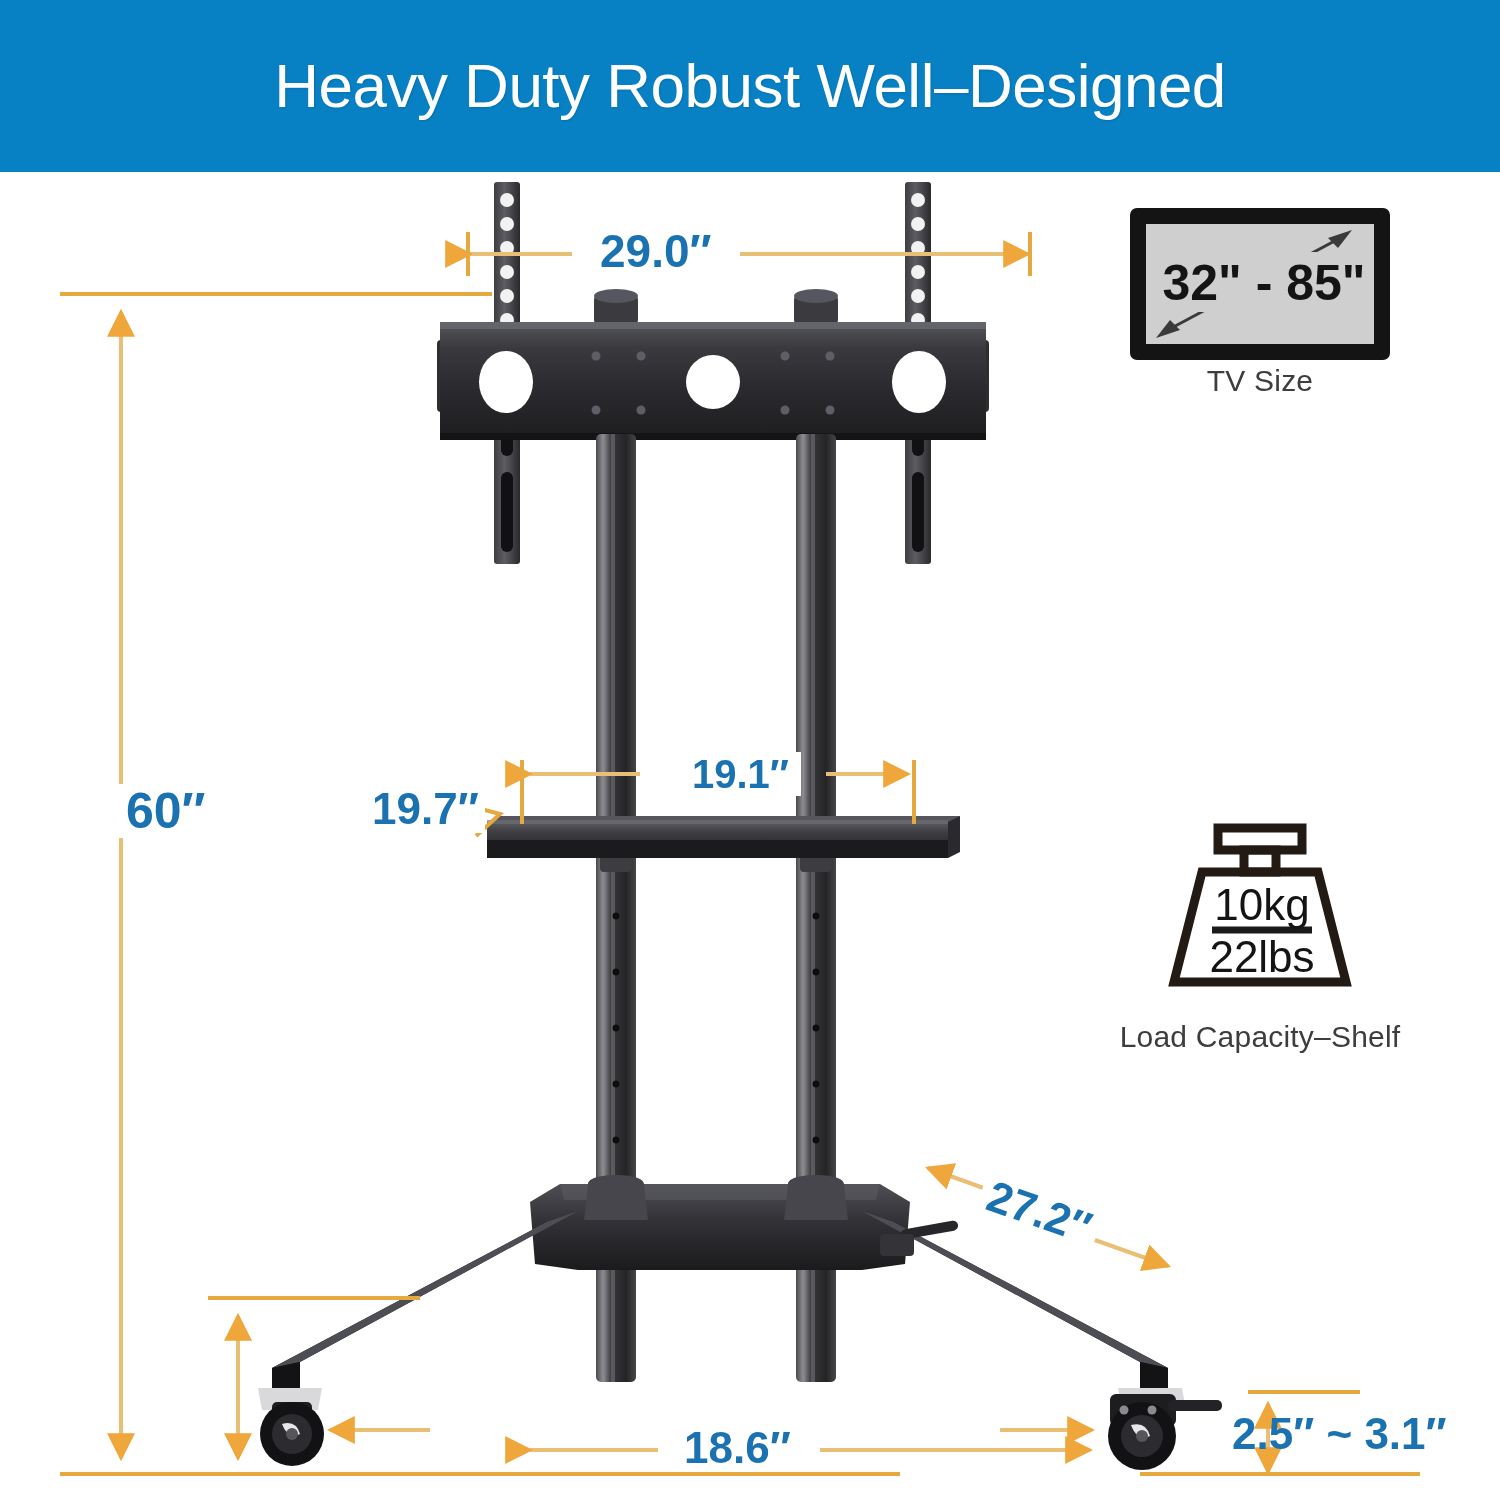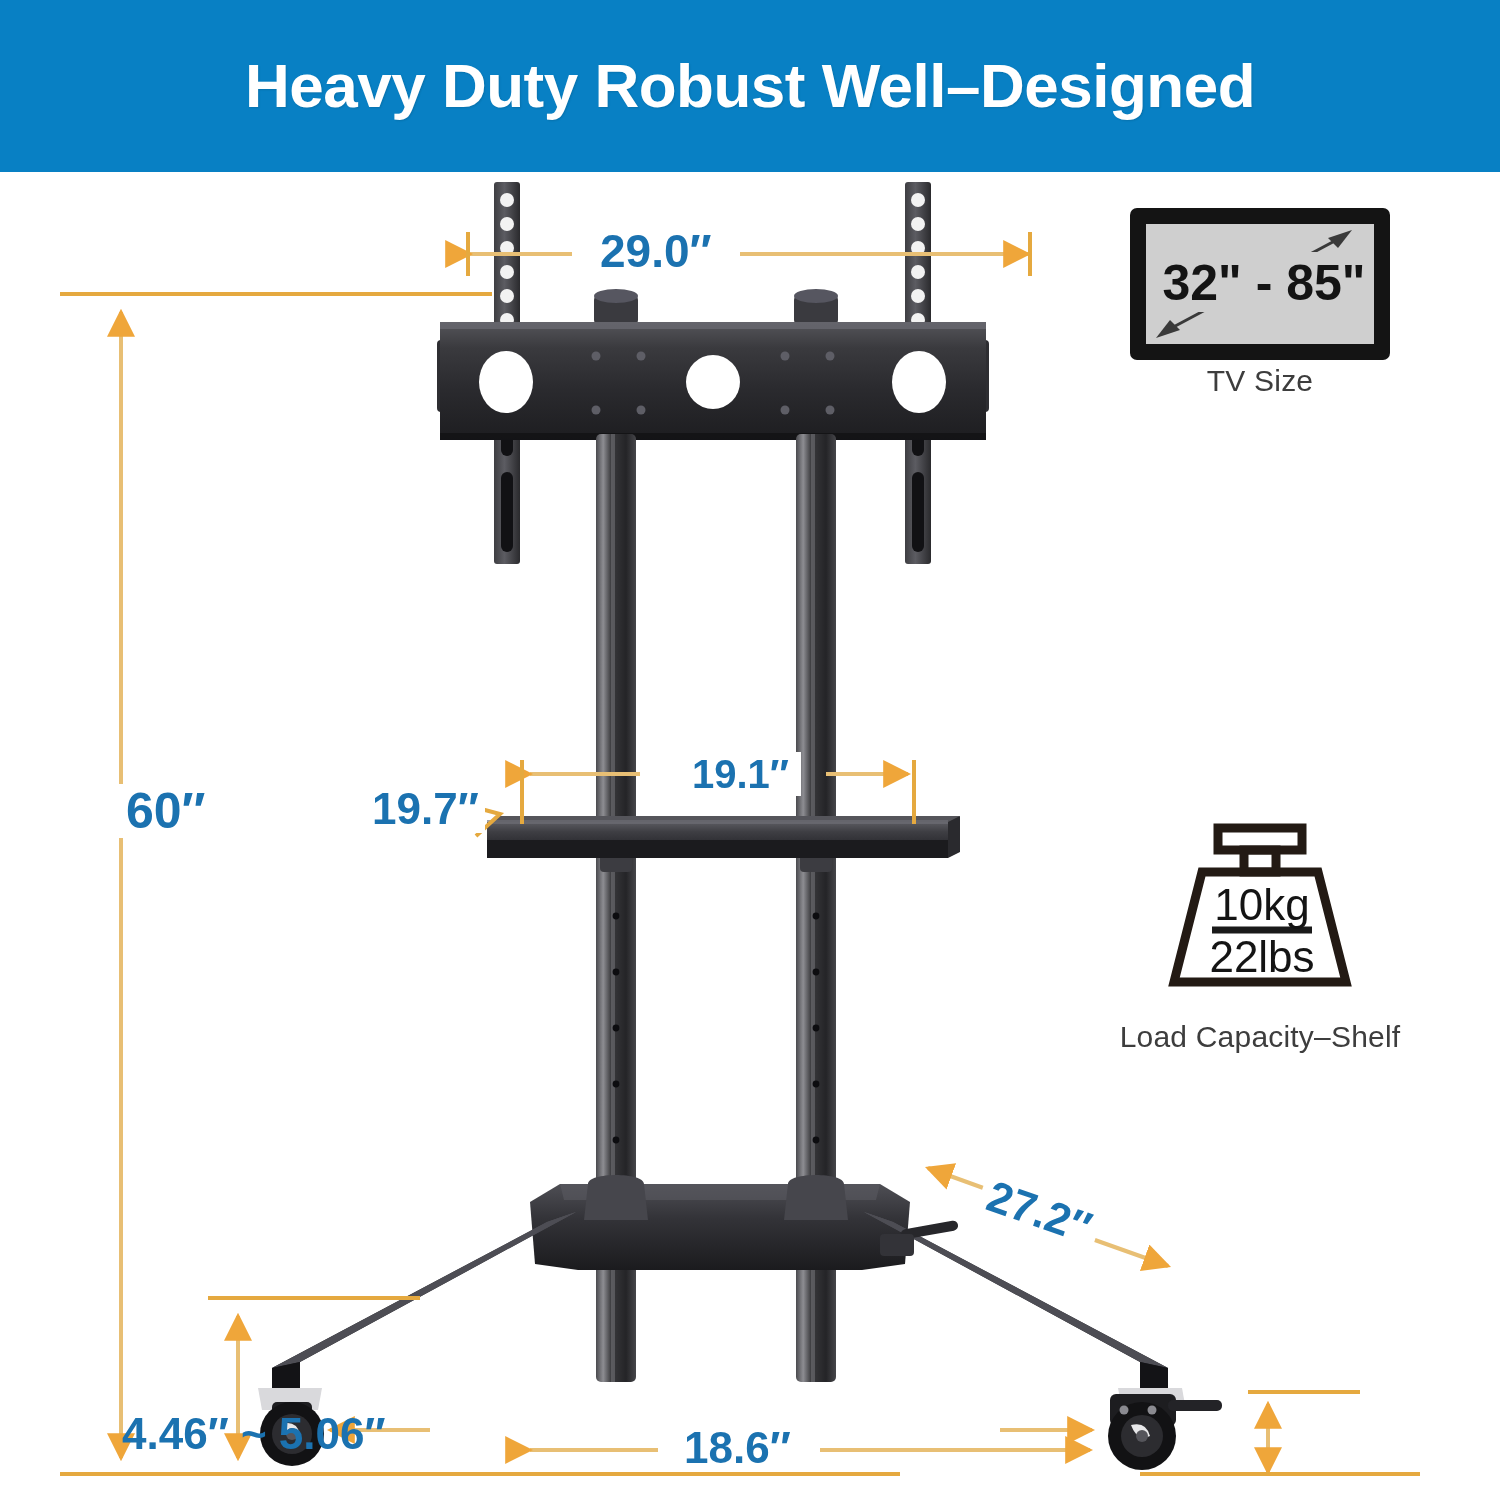--- a/index.html
+++ b/index.html
@@ -12,21 +12,21 @@
   }
   
   #header-banner{
     position:absolute;left:0;top:0;width:1500px;height:172px;
     background:#0880c4;
     display:flex;align-items:center;justify-content:center;
   }
   #header-title{
     color:#ffffff;
     font-size:62px;
-    font-weight:bold;
+    font-weight:normal;
     letter-spacing:-0.5px;
     line-height:1;
     white-space:nowrap;
     text-shadow:1px 1px 2px rgba(0,0,0,0.12);
   }
   
   #stage{
     position:absolute;left:0;top:172px;width:1500px;height:1317px;
   }
   #diagram-svg{position:absolute;left:0;top:0;}
@@ -297,21 +297,21 @@
       <line x1="1140" y1="1302" x2="1420" y2="1302" stroke="#e5a93f"></line>
     </g>
   </svg>
 
   <div class="dim" id="dim-25-6">29.0″</div>
   <div class="dim" id="dim-60">60″</div>
   <div class="dim" id="dim-19-1">19.1″</div>
   <div class="dim" id="dim-11-5">19.7″</div>
   <div class="dim" id="dim-27-2">27.2″</div>
   <div class="dim" id="dim-34-3">18.6″</div>
-  <div class="dim" id="dim-446">4.46″ ~ 5.06″</div>
+  <div class="dim" id="dim-25-31">2.5″ ~ 3.1″</div>
 
   <div class="spec-card" id="card-tv-size">
     <div class="spec-icon-wrap">
       <svg width="268" height="160" viewBox="0 0 268 160">
         <rect x="4" y="4" width="260" height="152" rx="7" fill="#141414"></rect>
         <rect x="20" y="20" width="228" height="120" fill="#cfcfcf"></rect>
         <g stroke="#3a3a3a" stroke-width="3" fill="none">
           <line x1="38" y1="128" x2="218" y2="32"></line>
         </g>
         <polygon points="30,134 54,126 44,116" fill="#3a3a3a"></polygon>

